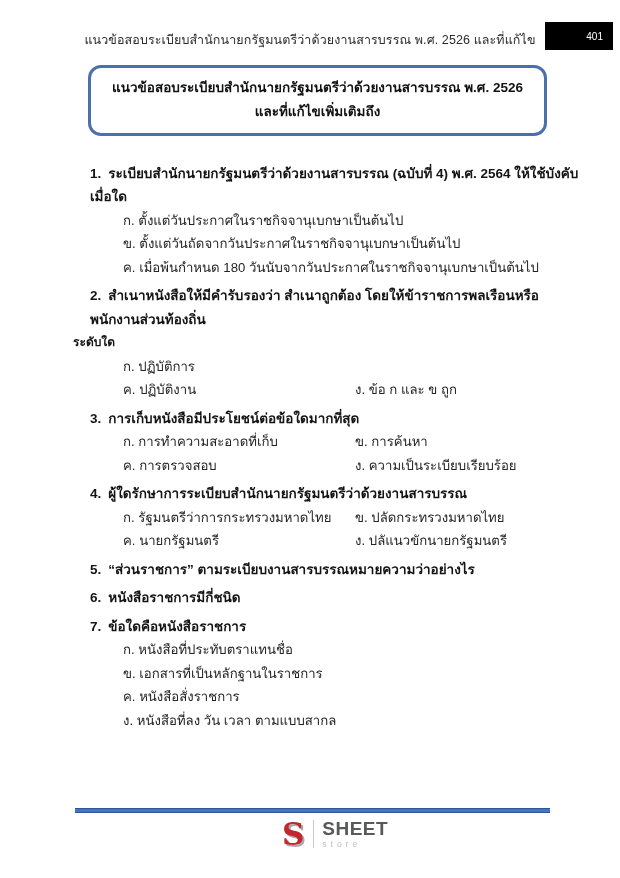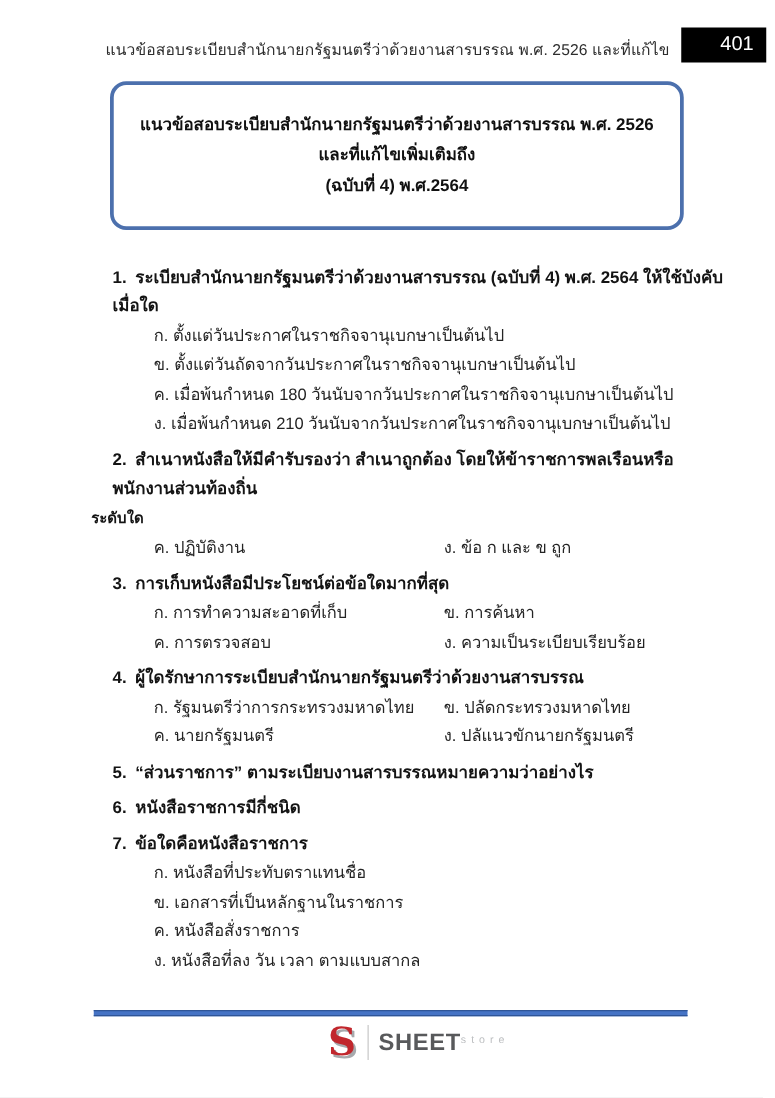--- a/index.html
+++ b/index.html
@@ -11,29 +11,29 @@
   }
   
   .header-row { position:relative; height:56px; }
   .running-title {
     text-align:center; padding-top:30px; font-size:12.5px; color:#2d2d2d;
     letter-spacing:0.1px;
   }
   .page-num-box {
     position:absolute; top:22px; right:7px; width:68px; height:28px;
     background:#000000; color:#ffffff; display:flex; align-items:center;
-    justify-content:flex-end; padding-right:10px; font-size:16px;
+    justify-content:flex-end; padding-right:10px; font-size:10px;
   }
   
   .title-box {
     margin:9px 0 0 88px; width:459px; min-height:59px;
     border:3px solid #4c70ad; border-radius:13px;
     display:flex; flex-direction:column; justify-content:space-between;
     text-align:center; font-weight:bold; font-size:13.5px; color:#111;
-    padding:20px 14px; line-height:1.8;
+    padding:8px 14px; line-height:1.8;
   }
   
   .questions { margin-top:26px; padding-left:73px; padding-right:34px; }
   .question { margin-bottom:5px; }
   .q-head {
     font-weight:bold; font-size:13.5px; line-height:23.5px;
     padding-left:17px; color:#141414;
   }
   .q-num { margin-right:7px; }
   .q-cont { font-weight:bold; font-size:12px; line-height:23.5px; color:#141414; }
@@ -50,58 +50,57 @@
     position:absolute; top:819px; left:0; width:620px;
     display:flex; justify-content:center; align-items:center;
   }
   .logo-inner { display:flex; align-items:center; transform:translateX(25px); }
   .logo-s {
     font-size:31px; font-weight:bold; font-family:"DejaVu Serif","Liberation Serif",serif;
     color:#c1272d; line-height:30px;
     text-shadow:2px 2px 0 #a7a9ac;
   }
   .logo-divider { width:1px; height:28px; background:#c9c9c9; margin:0 8px 0 9px; }
-  .logo-texts { display:flex; flex-direction:row;text-align:right; }
+  .logo-texts { display:flex; flex-direction:column; }
   .logo-brand {
     font-size:19px; font-weight:bold; color:#58595b; letter-spacing:0.5px; line-height:19px;
   }
   .logo-sub {
     font-size:8.5px; color:#bcbec0; letter-spacing:4px; line-height:10px; margin-top:1px;
   }
 </style>
 </head>
 <body>
 
 <div class="page">
 
   <div class="header-row">
     <div class="running-title">แนวข้อสอบระเบียบสำนักนายกรัฐมนตรีว่าด้วยงานสารบรรณ พ.ศ. 2526 และที่แก้ไข</div>
     <div class="page-num-box">401</div>
   </div>
 
   <div class="title-box">
     <div>แนวข้อสอบระเบียบสำนักนายกรัฐมนตรีว่าด้วยงานสารบรรณ พ.ศ. 2526 และที่แก้ไขเพิ่มเติมถึง</div>
-    <div>(ฉบับที่ 4) พ.ศ.2564</div>
   </div>
 
   <div class="questions" id="questions">
       <div class="question">
         <div class="q-head"><span class="q-num">1.</span><span>ระเบียบสำนักนายกรัฐมนตรีว่าด้วยงานสารบรรณ (ฉบับที่ 4) พ.ศ. 2564 ให้ใช้บังคับเมื่อใด</span></div>
         <div class="options">
           <div class="opt-row"><span class="opt">ก. ตั้งแต่วันประกาศในราชกิจจานุเบกษาเป็นต้นไป</span></div>
           <div class="opt-row"><span class="opt">ข. ตั้งแต่วันถัดจากวันประกาศในราชกิจจานุเบกษาเป็นต้นไป</span></div>
           <div class="opt-row"><span class="opt">ค. เมื่อพ้นกำหนด 180 วันนับจากวันประกาศในราชกิจจานุเบกษาเป็นต้นไป</span></div>
-          <div class="opt-row"><span class="opt">ง. เมื่อพ้นกำหนด 210 วันนับจากวันประกาศในราชกิจจานุเบกษาเป็นต้นไป</span></div>
         </div>
       </div>
       <div class="question">
         <div class="q-head"><span class="q-num">2.</span><span>สำเนาหนังสือให้มีคำรับรองว่า สำเนาถูกต้อง โดยให้ข้าราชการพลเรือนหรือพนักงานส่วนท้องถิ่น</span></div>
         <div class="q-cont">ระดับใด</div>
         <div class="options">
           <div class="opt-row two-col">
+            <span class="opt">ก. ปฏิบัติการ</span>
           </div>
           <div class="opt-row two-col">
             <span class="opt">ค. ปฏิบัติงาน</span>
             <span class="opt">ง. ข้อ ก และ ข ถูก</span>
           </div>
         </div>
       </div>
       <div class="question">
         <div class="q-head"><span class="q-num">3.</span><span>การเก็บหนังสือมีประโยชน์ต่อข้อใดมากที่สุด</span></div>
         <div class="options">

